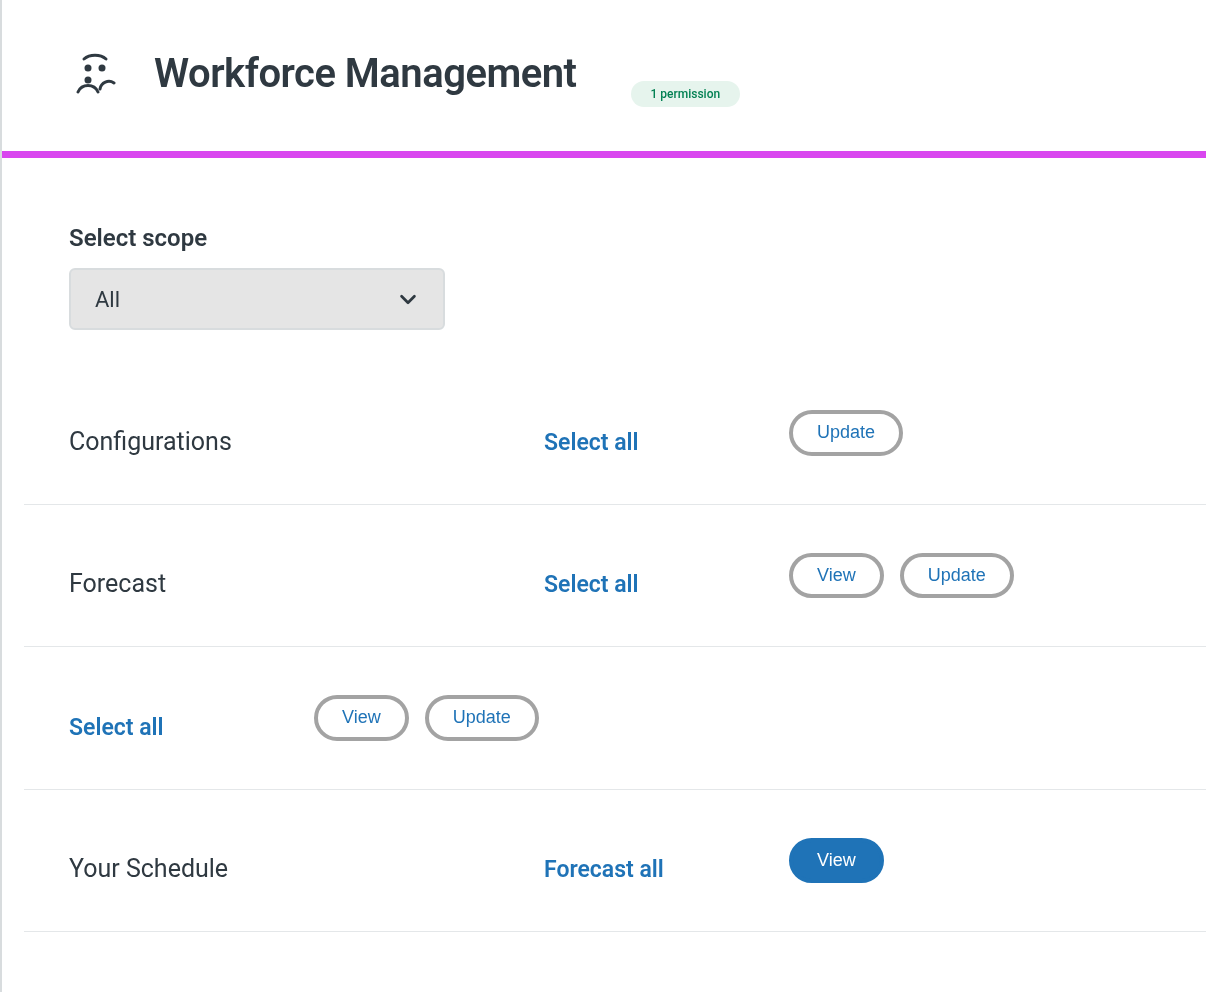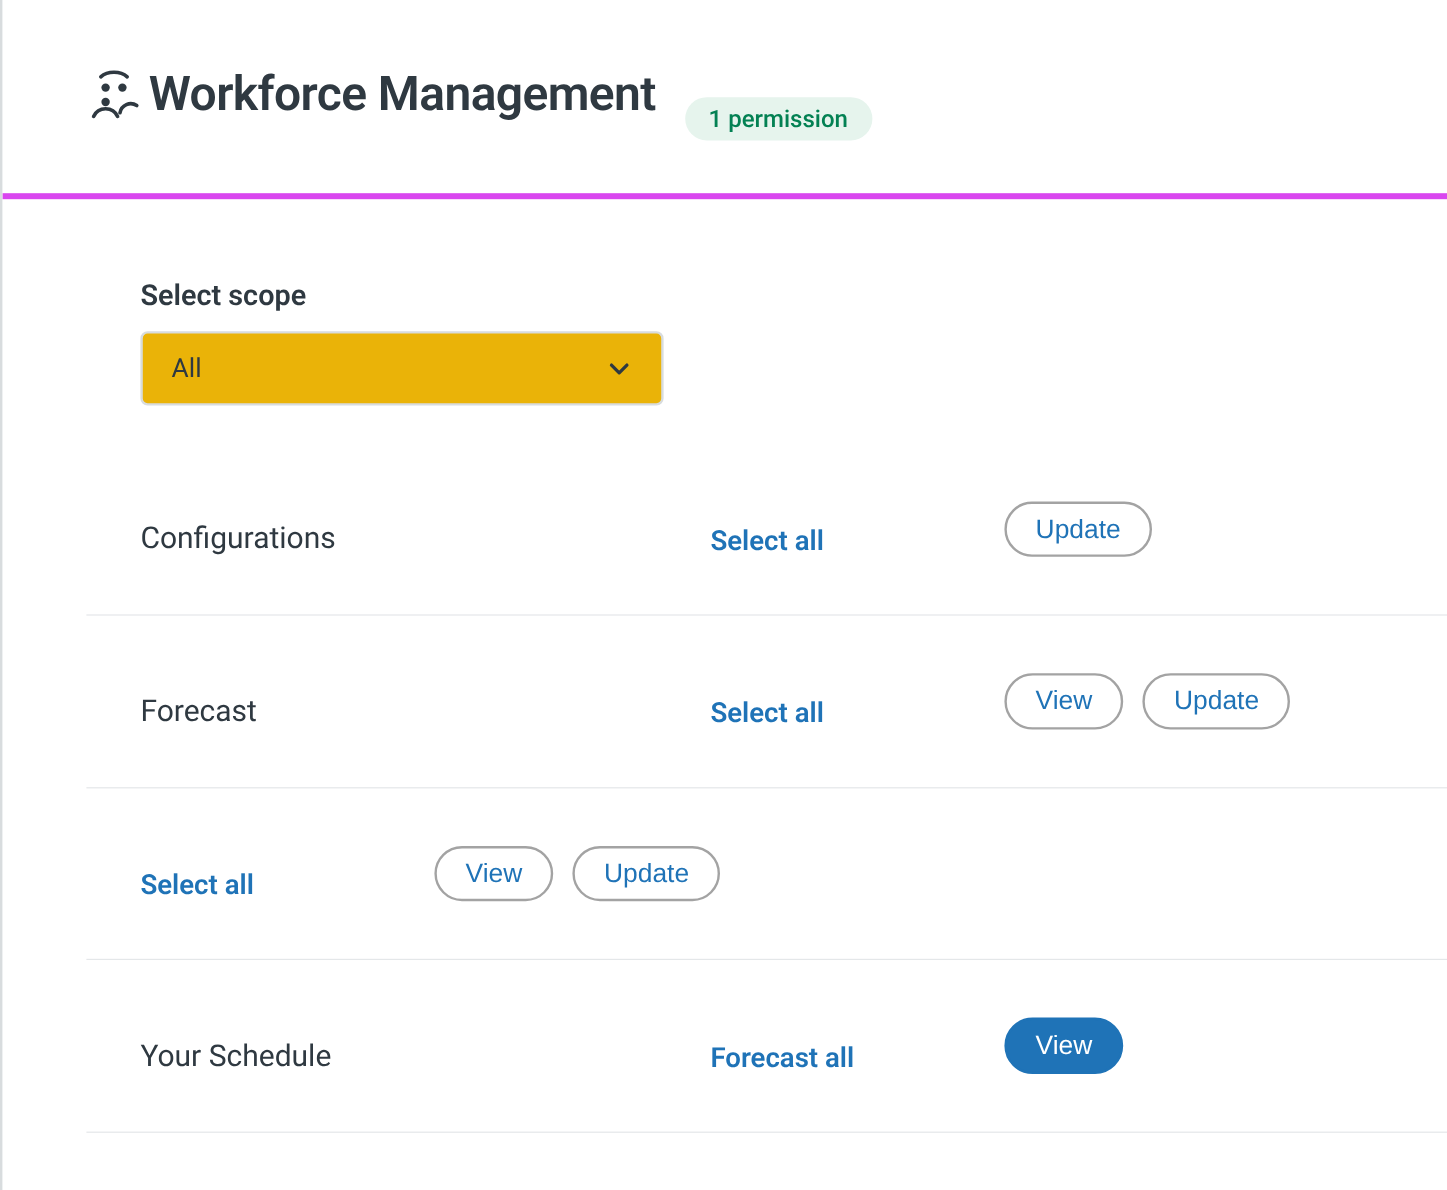--- a/index.html
+++ b/index.html
@@ -13,59 +13,59 @@
       color: #2f3941;
       width: 1206px;
       height: 992px;
       border-left: 2px solid #d8dcde;
       position: relative;
     }
     .header {
       padding: 40px 0 44px 72px;
       display: flex;
       align-items: center;
-      gap: 8px;
-      border-bottom: 5px solid #d946ef;
+      gap: 38px;
+      border-bottom: 7px solid #d946ef;
     }
     .header-icon {
       width: 42px;
       height: 42px;
       flex-shrink: 0;
     }
     .page-title {
       font-size: 40px;
       font-weight: 600;
       color: #2f3941;
       letter-spacing: -0.5px;
     }
     .badge {
-      font-size: 20px;
+      font-size: 12px;
       font-weight: 500;
       color: #038153;
       background: #e6f4ed;
       padding: 6px 20px;
       border-radius: 22px;
       margin-left: 16px;
       margin-top: 41px;
     }
     .content {
-      padding: 66px 0 0 115px;
+      padding: 66px 0 0 67px;
     }
     .scope-label {
       font-size: 24px;
       font-weight: 600;
       color: #2f3941;
       margin-bottom: 16px;
     }
     .scope-select {
-      width: 436px;
+      width: 376px;
       height: 62px;
       border: 2px solid #d8dcde;
       border-radius: 6px;
-      background: #eab308;
+      background: #e5e5e5;
       display: flex;
       align-items: center;
       justify-content: space-between;
       padding: 0 24px;
       font-size: 22px;
       color: #2f3941;
       cursor: pointer;
     }
     .scope-select .chevron {
       width: 22px;
@@ -97,25 +97,25 @@
       color: #1f73b7;
       cursor: pointer;
       width: 245px;
       flex-shrink: 0;
     }
     .row-actions {
       display: flex;
       gap: 16px;
     }
     .pill-btn {
-      font-size: 22px;
+      font-size: 18px;
       font-weight: 400;
       color: #1f73b7;
       background: #ffffff;
-      border: 2px solid #a3a3a3;
+      border: 4px solid #a3a3a3;
       border-radius: 999px;
       padding: 8px 24px;
       cursor: pointer;
       line-height: 1.2;
     }
     .pill-btn.selected {
       background: #1f73b7;
       color: #ffffff;
       border-color: #1f73b7;
     }

